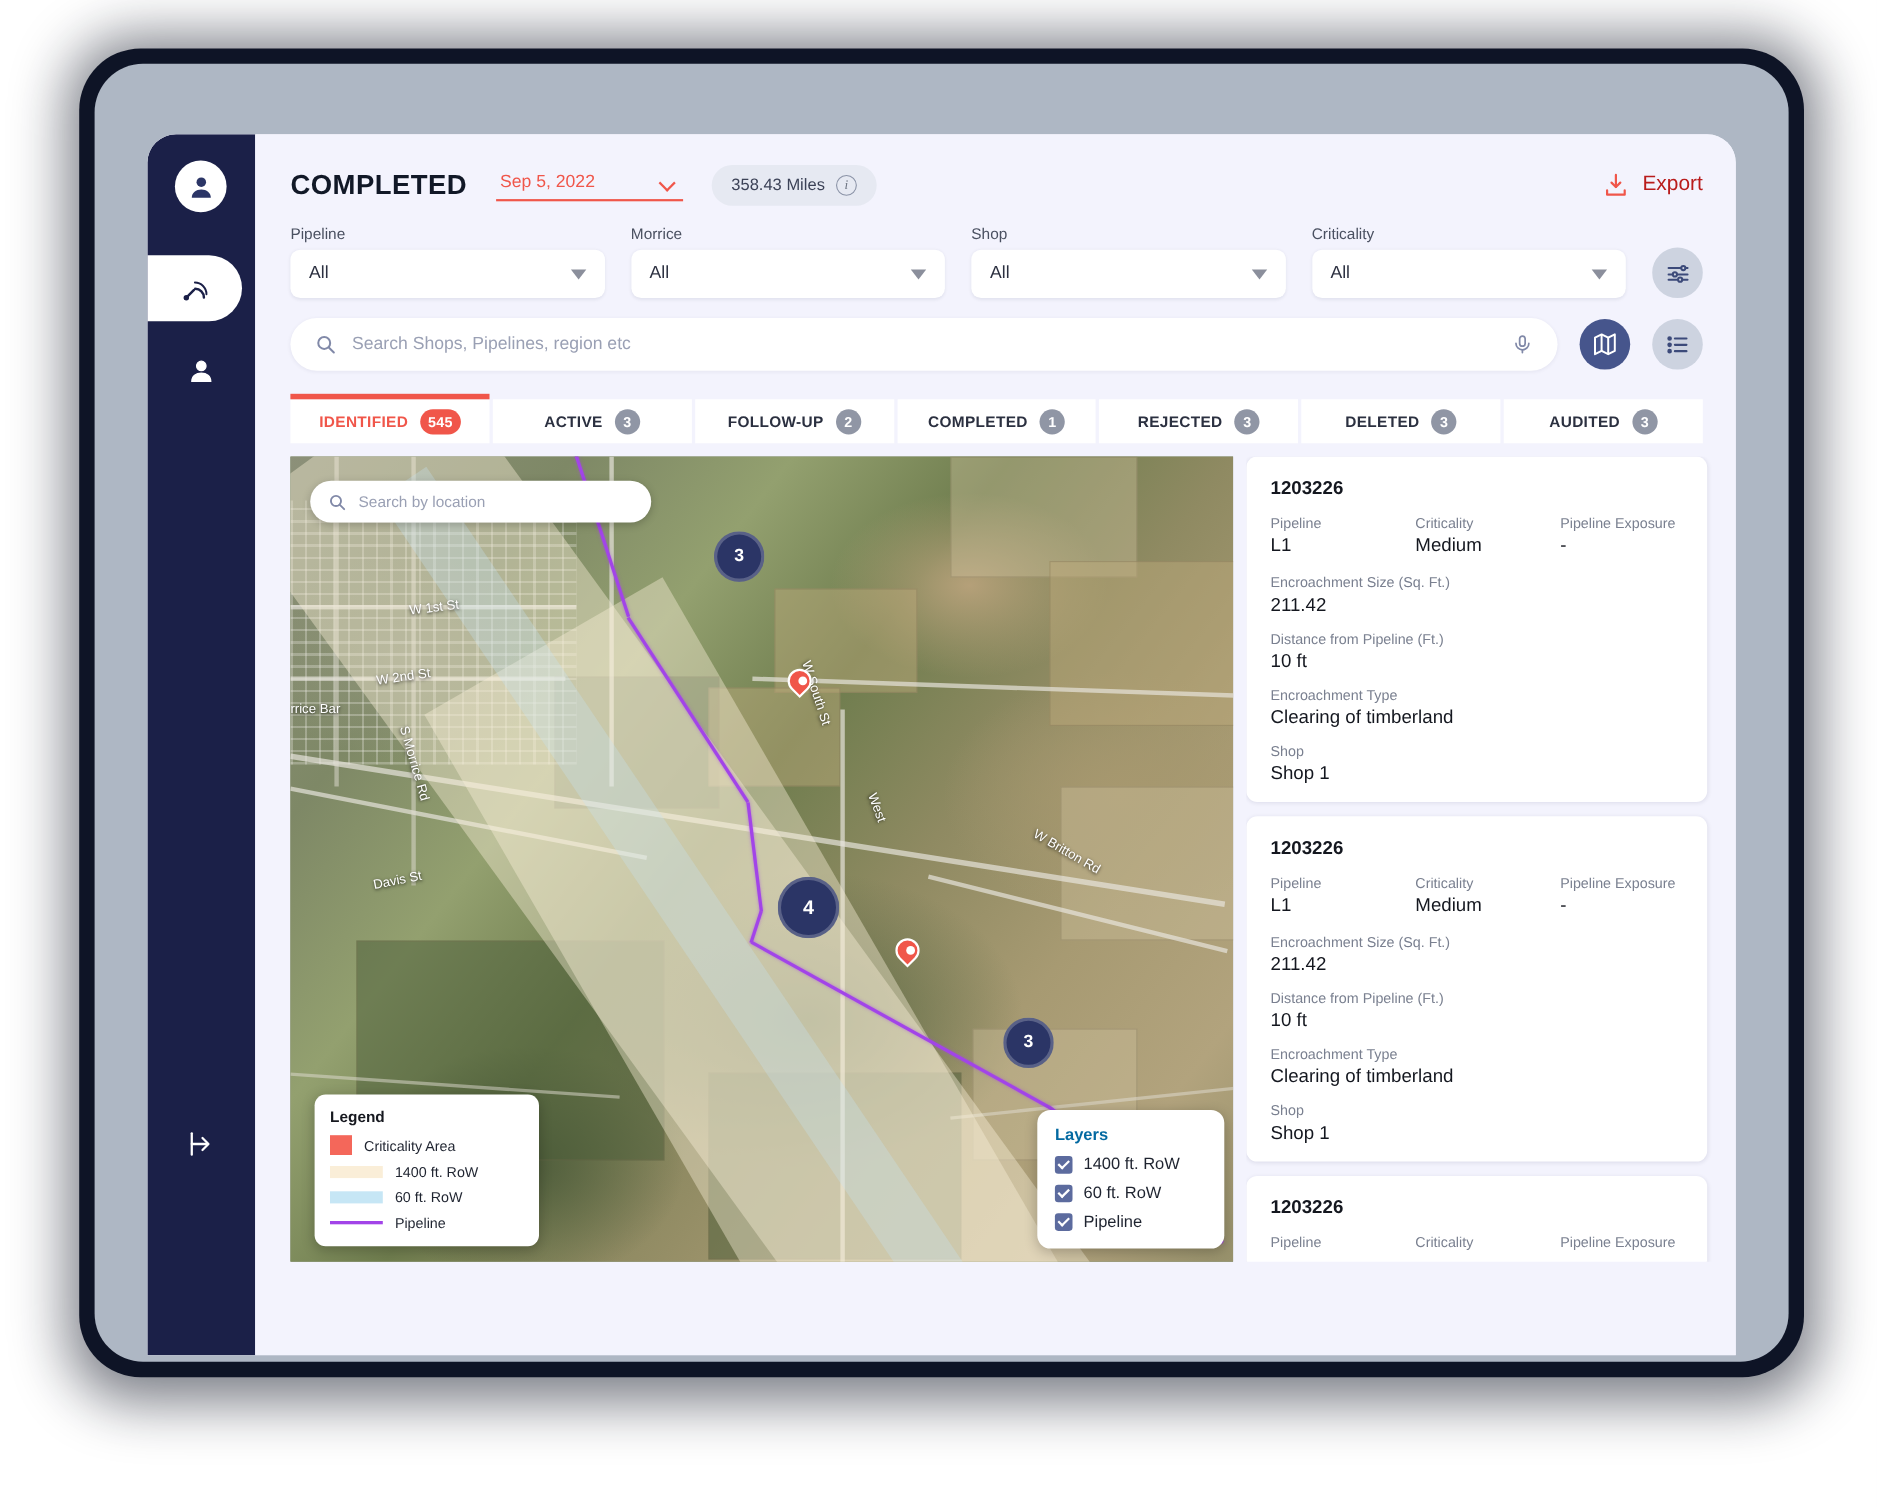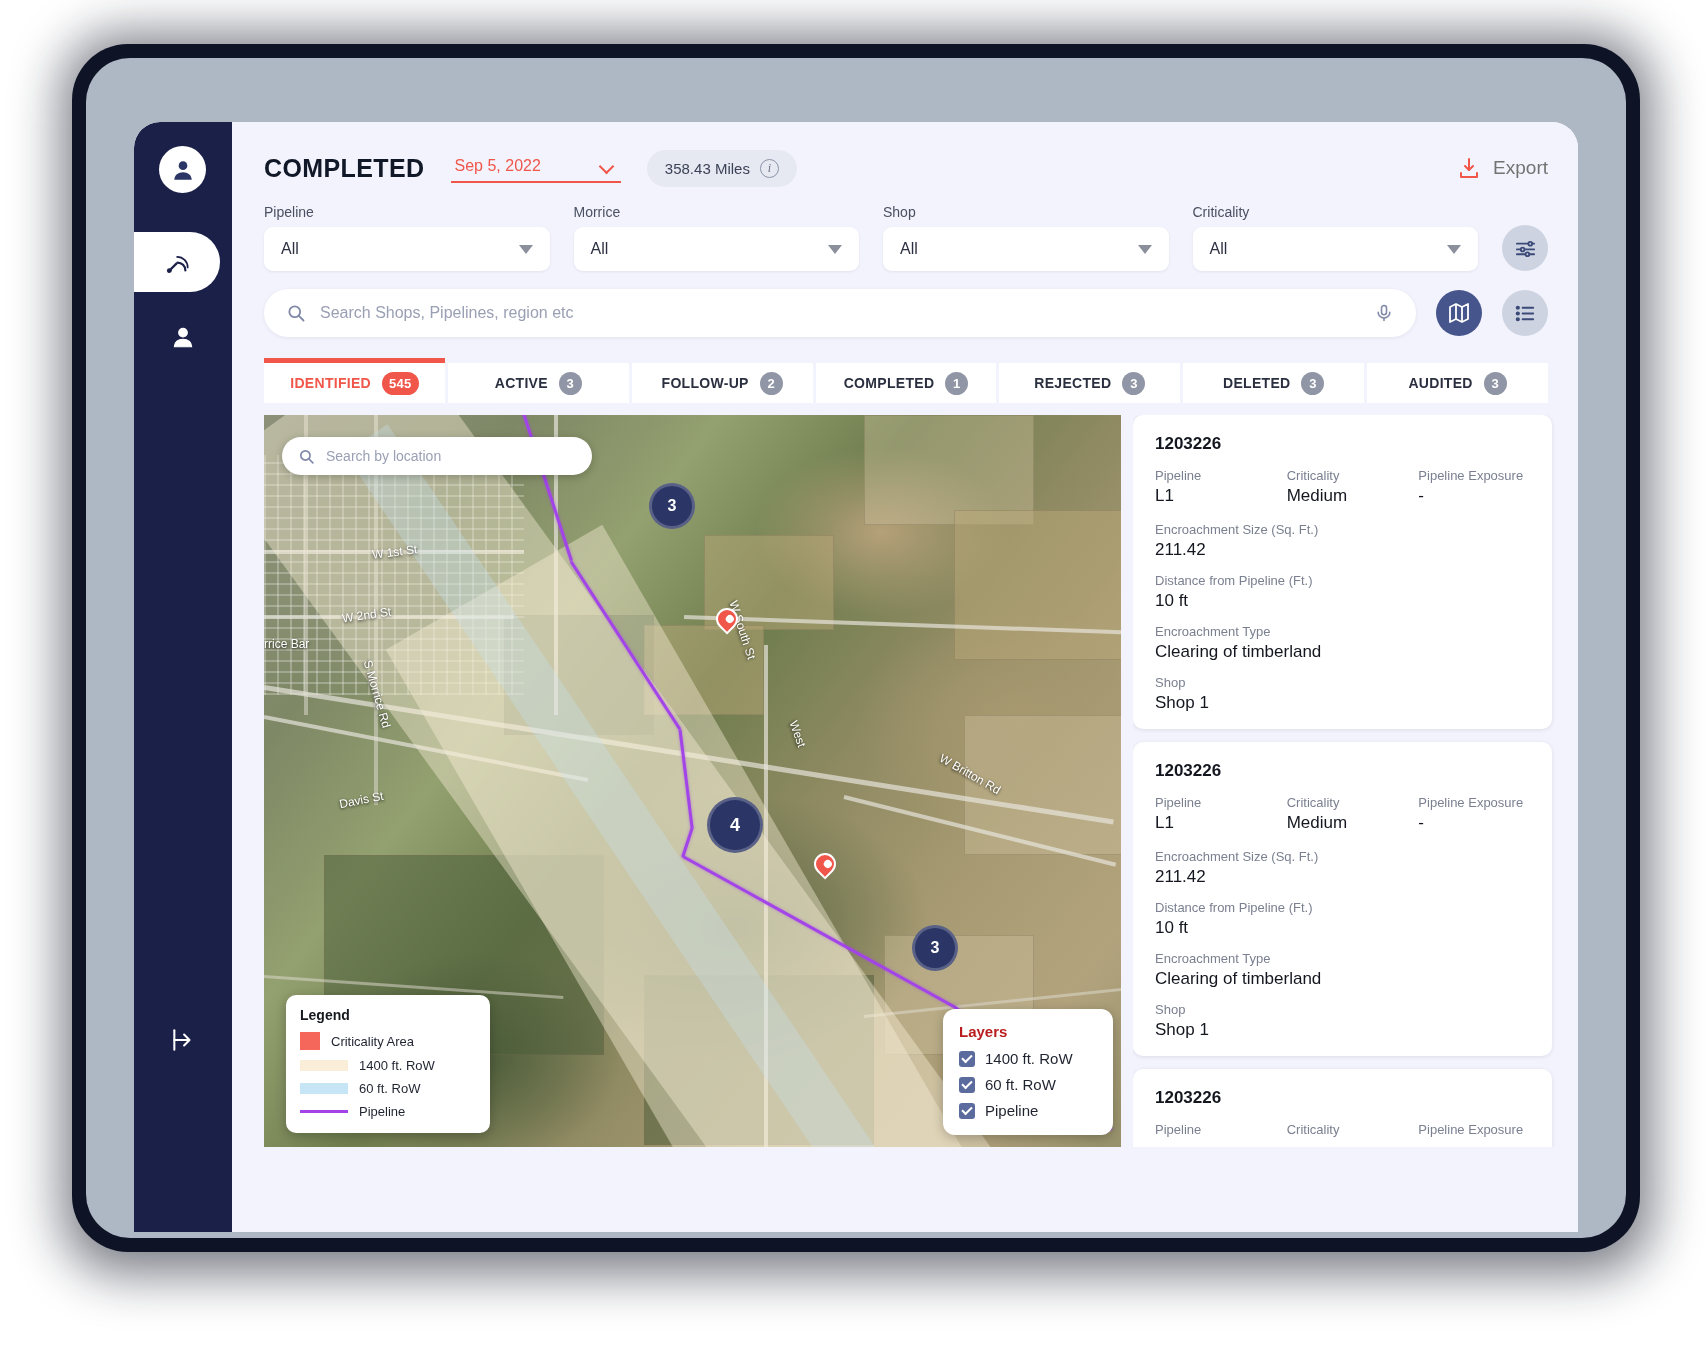--- a/index.html
+++ b/index.html
@@ -120,21 +120,21 @@
   .info-circle {
     width: 19px; height: 19px; border-radius: 50%;
     border: 1.4px solid #8b93a7;
     display: flex; align-items: center; justify-content: center;
     font-size: 12px; color: #6b7280; font-style: italic;
     font-family: "Liberation Serif", serif;
   }
   .export-btn {
     margin-left: auto;
     display: flex; align-items: center; gap: 12px;
-    color: #737373; font-size: 19px;
+    color: #b91c1c; font-size: 19px;
     cursor: pointer;
   }
 
   
   .filter-row {
     display: flex; align-items: flex-end; gap: 24px;
     padding: 12px 30px 0 32px;
   }
   .filter-field { flex: 1 1 0; min-width: 0; }
   .filter-label {
@@ -342,21 +342,21 @@
   .legend-swatch.bar { height: 11px; }
   .legend-swatch.line { height: 3px; background: #a244e8; }
 
   .layers-panel {
     position: absolute; right: 8px; bottom: 12px;
     width: 170px;
     background: #ffffff; border-radius: 12px;
     padding: 14px 16px 16px;
     box-shadow: 0 3px 12px rgba(0,0,0,.24);
   }
-  .layers-panel h4 { font-size: 15px; color: #b91c1c; margin-bottom: 10px; }
+  .layers-panel h4 { font-size: 15px; color: #0369a1; margin-bottom: 10px; }
   .layer-row {
     display: flex; align-items: center; gap: 10px;
     margin-bottom: 9px; font-size: 15px; color: #1f2430;
     cursor: pointer;
   }
   .cb {
     width: 16px; height: 16px; border-radius: 3px;
     background: #5c6b9e;
     display: flex; align-items: center; justify-content: center;
     flex: 0 0 16px;

